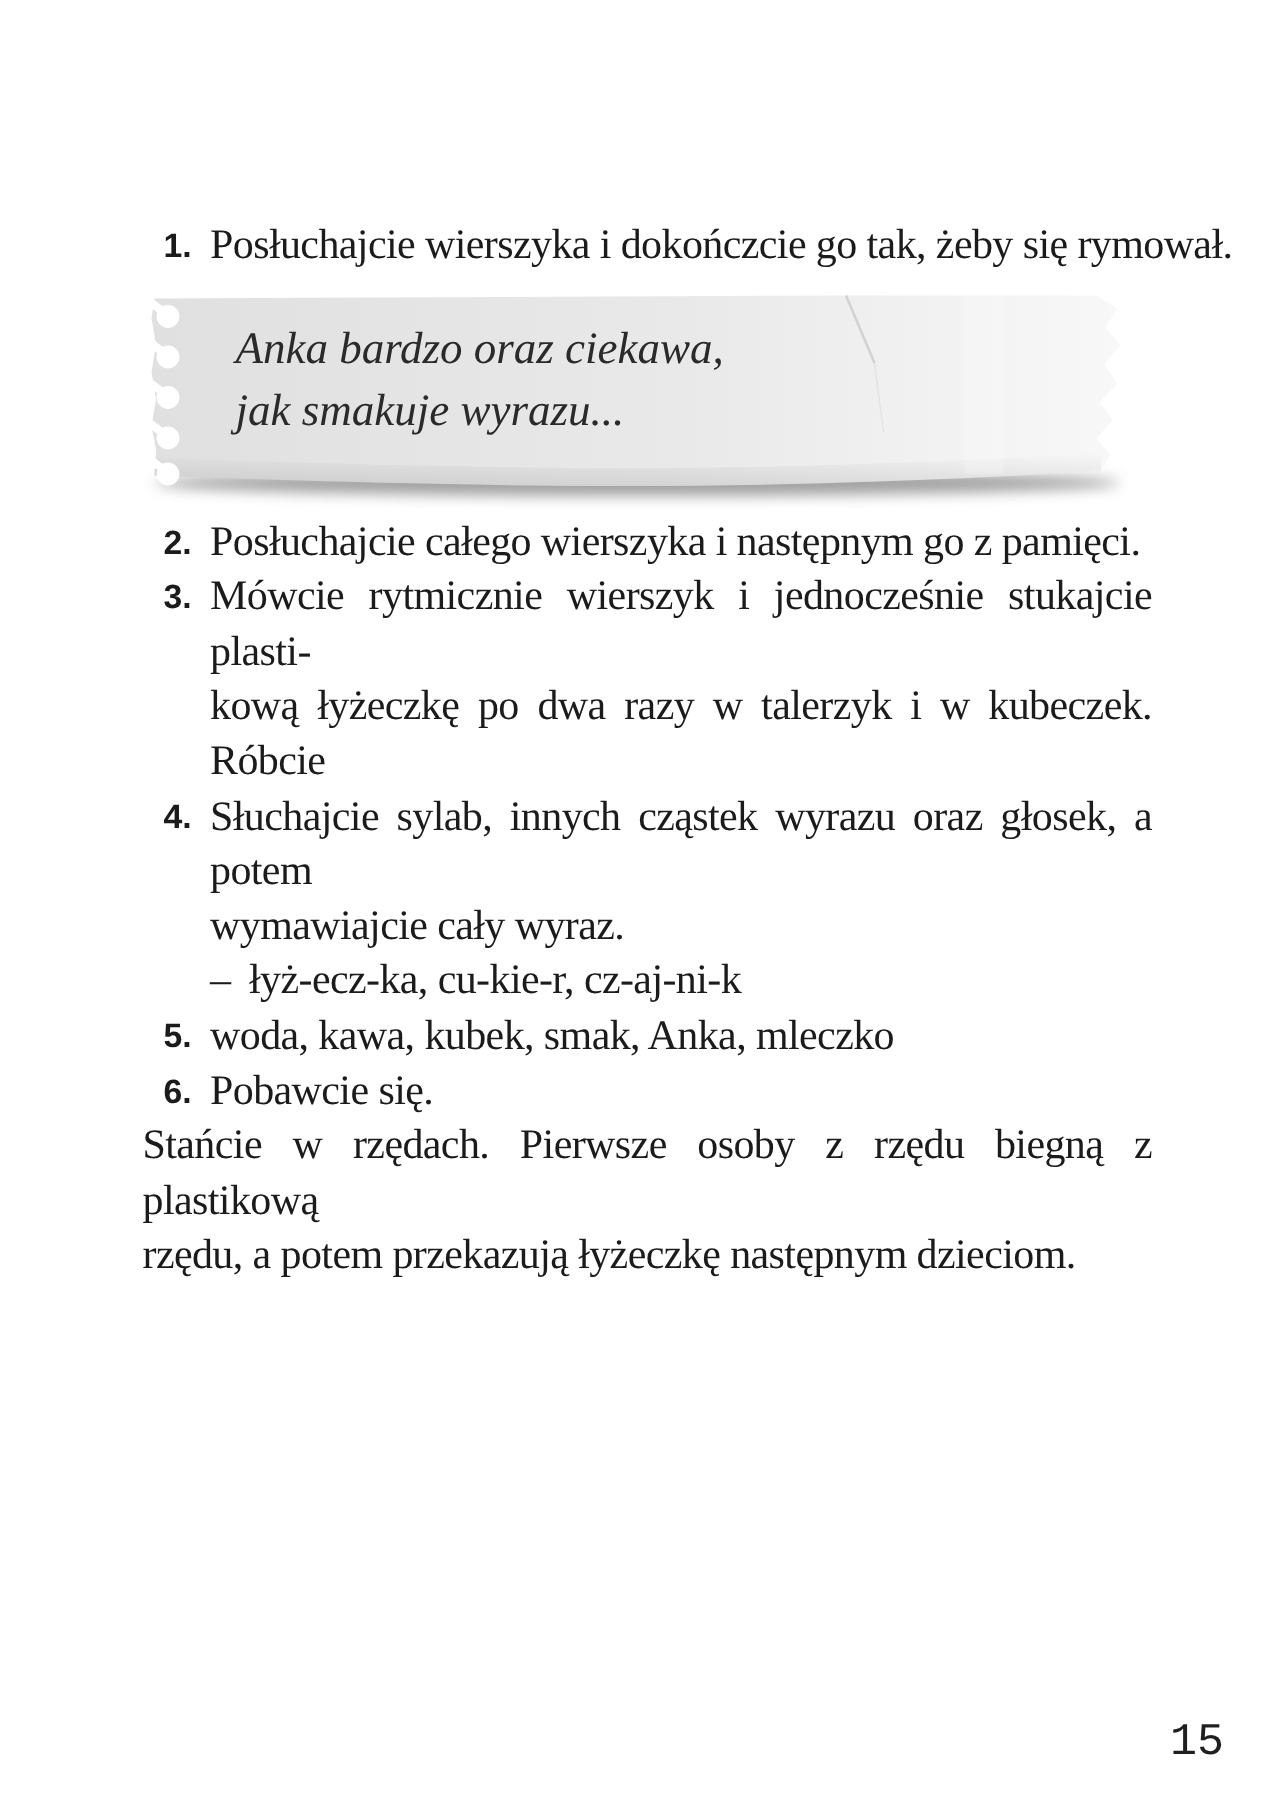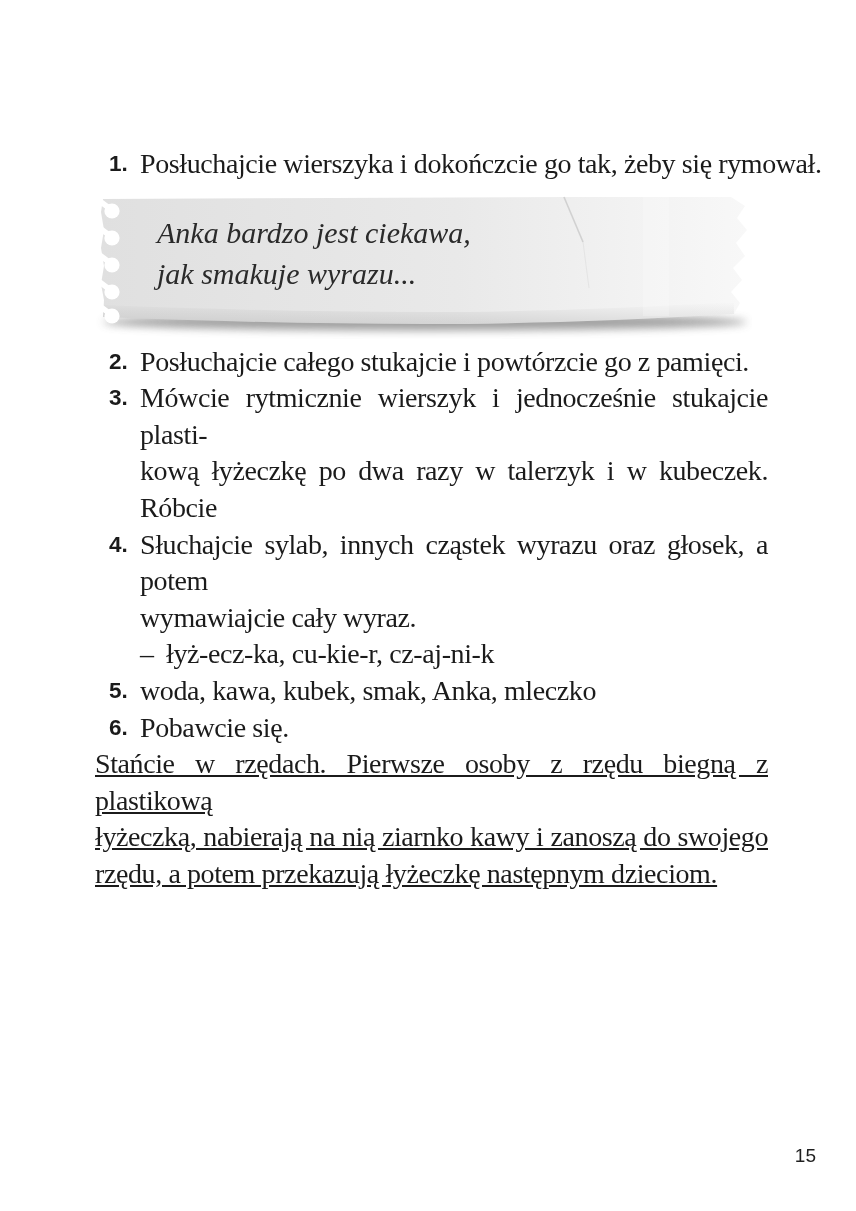--- a/index.html
+++ b/index.html
@@ -18,24 +18,24 @@
     font-size:22.5px; line-height:36.6px; letter-spacing:0;
   }
   .bullet-dash { display:inline-block; width:26px; }
   .note-wrap { position:relative; width:657px; height:143px; margin:13px 0 5px 0; }
   .note-svg { position:absolute; left:0; top:0; }
   .note-text {
     position:absolute; left:62px; top:16px;
     font-style:italic; font-size:30px; line-height:41px; color:#2a2a2a;
     letter-spacing:0; white-space:nowrap;
   }
-  .closing { margin-top:0;text-decoration:underline; }
+  .closing { margin-top:0; }
   .page-num {
     position:absolute; top:1145px; right:40px;
-    font-family:Liberation Sans, sans-serif; font-size:19px; color:#1f1f1f;
+    font-family:Liberation Mono, monospace; font-size:30px; color:#1f1f1f;
   }
 </style>
 </head>
 <body>
 
 <div class="content">
 
   <div class="item">
     <span class="num">1.</span>
     <div class="line nowrap">Posłuchajcie wierszyka i dokończcie go tak, żeby się rymował.</div>
@@ -83,28 +83,28 @@
         <circle cx="17" cy="42" r="7.6"></circle>
         <line x1="2" y1="57" x2="14" y2="66" stroke="#ffffff" stroke-width="5.5" stroke-linecap="round"></line>
         <circle cx="17" cy="69" r="7.6"></circle>
         <line x1="2" y1="84" x2="14" y2="93" stroke="#ffffff" stroke-width="5.5" stroke-linecap="round"></line>
         <circle cx="17" cy="96" r="7.6"></circle>
         <line x1="2" y1="108" x2="14" y2="117" stroke="#ffffff" stroke-width="5.5" stroke-linecap="round"></line>
         <circle cx="17" cy="120" r="7.6"></circle>
       </g>
     </svg>
     <div class="note-text">
-      <div>Anka bardzo jest ciekawa,</div>
+      <div>Anka bardzo oraz ciekawa,</div>
       <div>jak smakuje wyrazu...</div>
     </div>
   </div>
 
   <div class="item">
     <span class="num">2.</span>
-    <div class="line nowrap">Posłuchajcie całego stukajcie i powtórzcie go z pamięci.</div>
+    <div class="line nowrap">Posłuchajcie całego wierszyka i następnym go z pamięci.</div>
   </div>
 
   <div class="item">
     <span class="num">3.</span>
     <div class="line just">Mówcie rytmicznie wierszyk i jednocześnie stukajcie plasti-</div>
     <div class="line just">kową łyżeczkę po dwa razy w talerzyk i w kubeczek. Róbcie</div>
   </div>
 
   <div class="item">
     <span class="num">4.</span>
@@ -118,19 +118,18 @@
     <div class="line nowrap">woda, kawa, kubek, smak, Anka, mleczko</div>
   </div>
 
   <div class="item">
     <span class="num">6.</span>
     <div class="line nowrap">Pobawcie się.</div>
   </div>
 
   <div class="closing">
     <div class="line just">Stańcie w rzędach. Pierwsze osoby z rzędu biegną z plastikową</div>
-    <div class="line just">łyżeczką, nabierają na nią ziarnko kawy i zanoszą do swojego</div>
     <div class="line nowrap">rzędu, a potem przekazują łyżeczkę następnym dzieciom.</div>
   </div>
 
 </div>
 
 <div class="page-num">15</div>
 
 </body></html>

